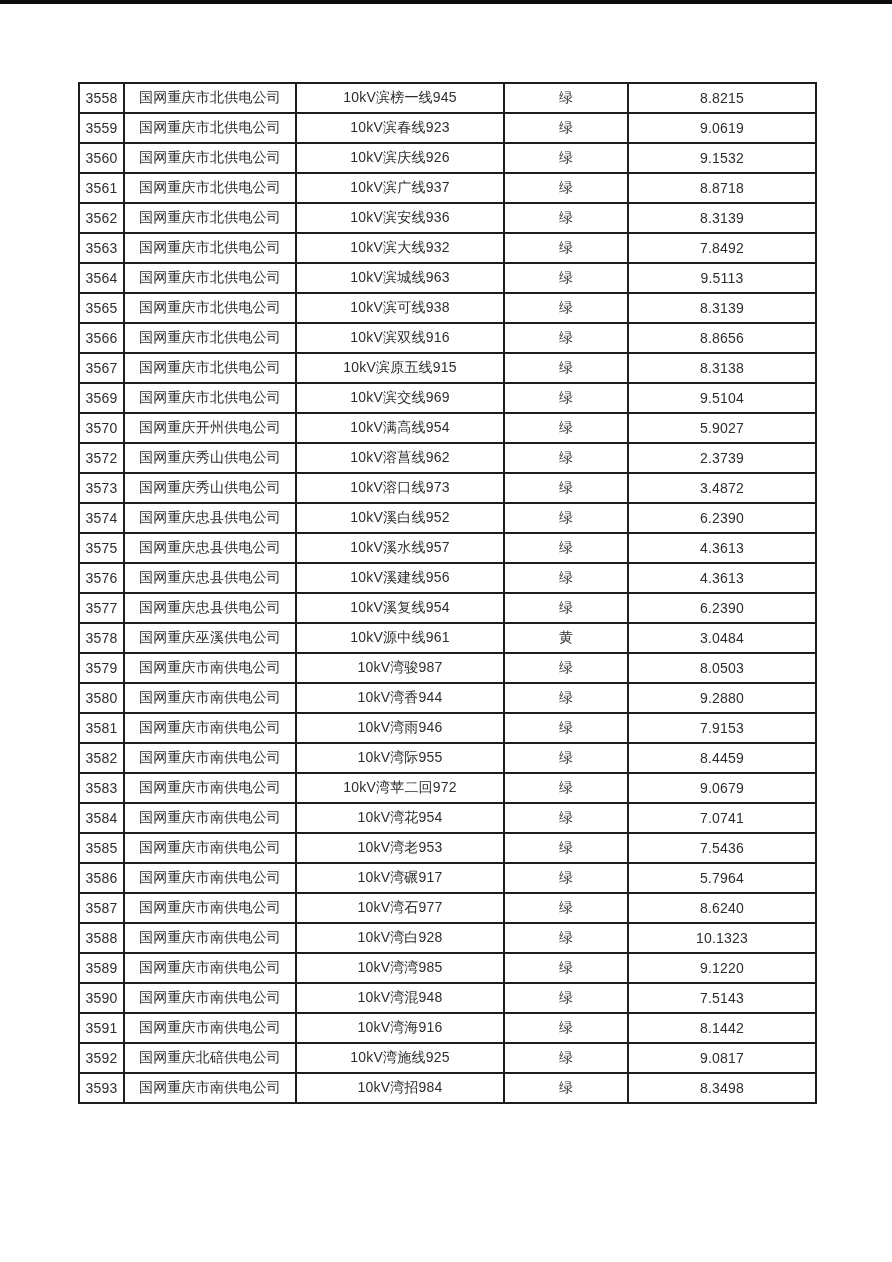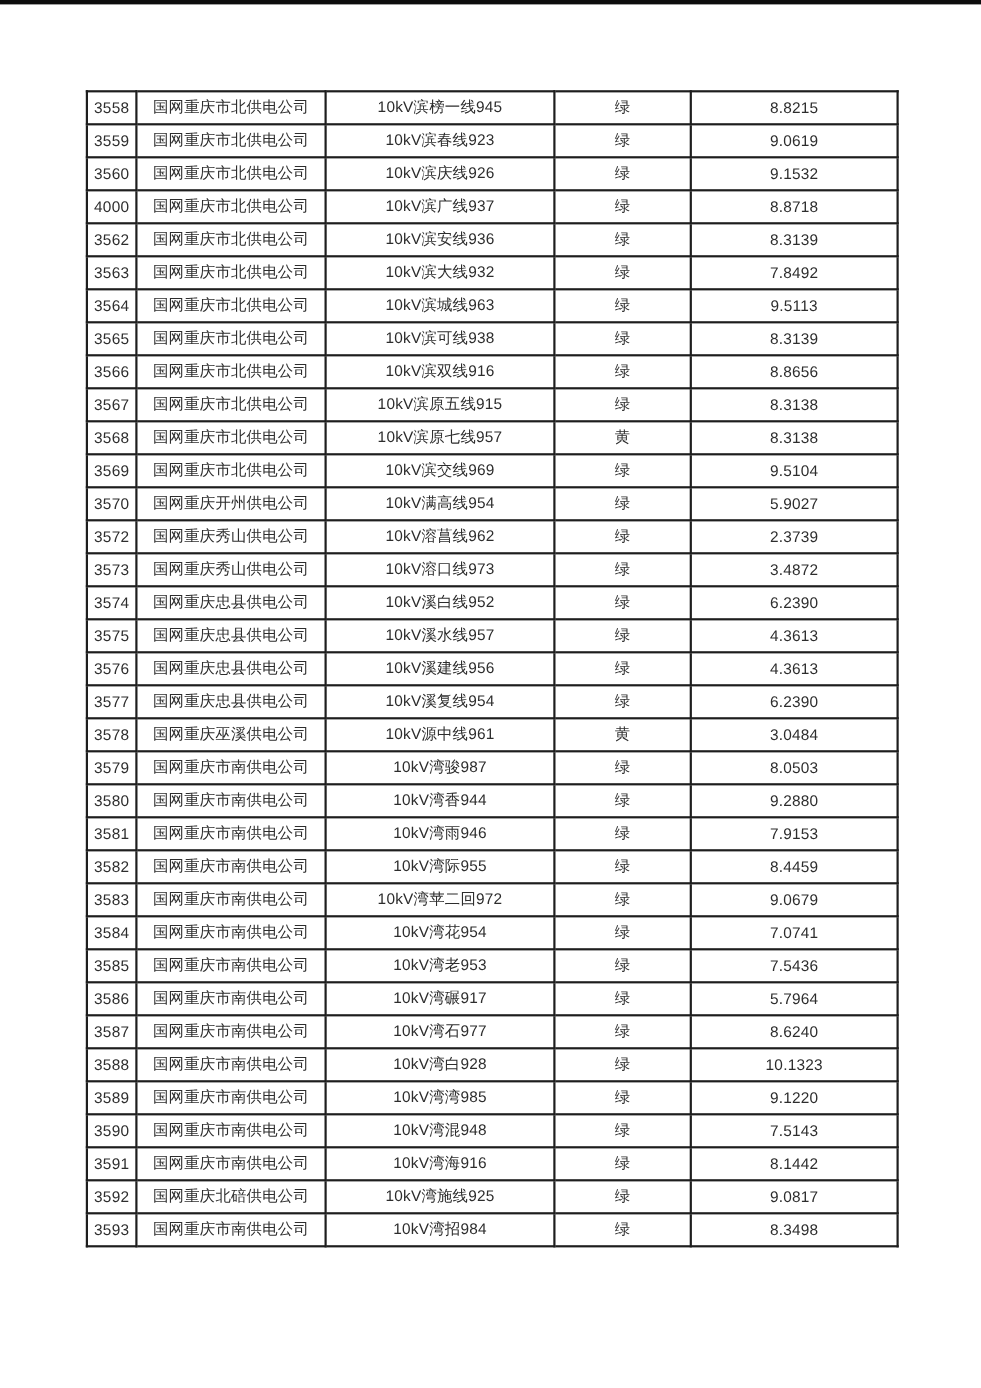--- a/index.html
+++ b/index.html
@@ -78,21 +78,21 @@
           <td>9.0619</td>
         </tr>
         <tr>
           <td>3560</td>
           <td>国网重庆市北供电公司</td>
           <td>10kV滨庆线926</td>
           <td>绿</td>
           <td>9.1532</td>
         </tr>
         <tr>
-          <td>4000</td>
+          <td>3561</td>
           <td>国网重庆市北供电公司</td>
           <td>10kV滨广线937</td>
           <td>绿</td>
           <td>8.8718</td>
         </tr>
         <tr>
           <td>3562</td>
           <td>国网重庆市北供电公司</td>
           <td>10kV滨安线936</td>
           <td>绿</td>
@@ -124,27 +124,20 @@
           <td>国网重庆市北供电公司</td>
           <td>10kV滨双线916</td>
           <td>绿</td>
           <td>8.8656</td>
         </tr>
         <tr>
           <td>3567</td>
           <td>国网重庆市北供电公司</td>
           <td>10kV滨原五线915</td>
           <td>绿</td>
-          <td>8.3138</td>
-        </tr>
-        <tr>
-          <td>3568</td>
-          <td>国网重庆市北供电公司</td>
-          <td>10kV滨原七线957</td>
-          <td>黄</td>
           <td>8.3138</td>
         </tr>
         <tr>
           <td>3569</td>
           <td>国网重庆市北供电公司</td>
           <td>10kV滨交线969</td>
           <td>绿</td>
           <td>9.5104</td>
         </tr>
         <tr>

